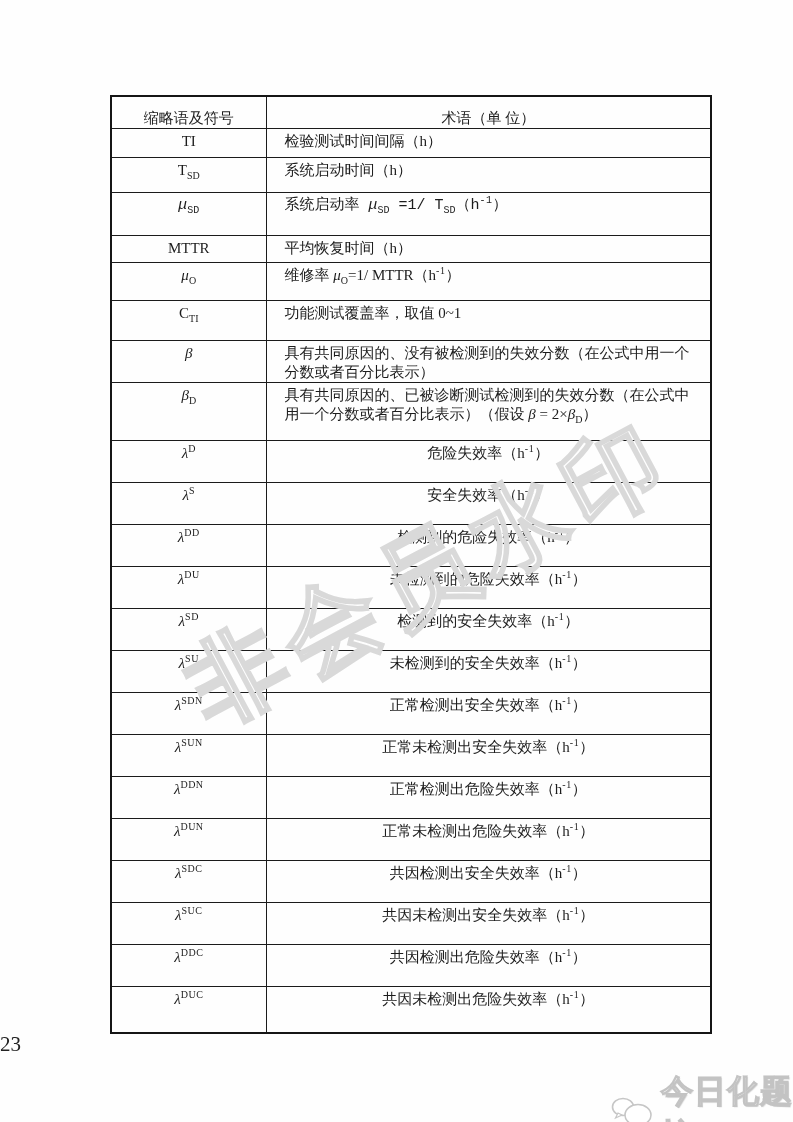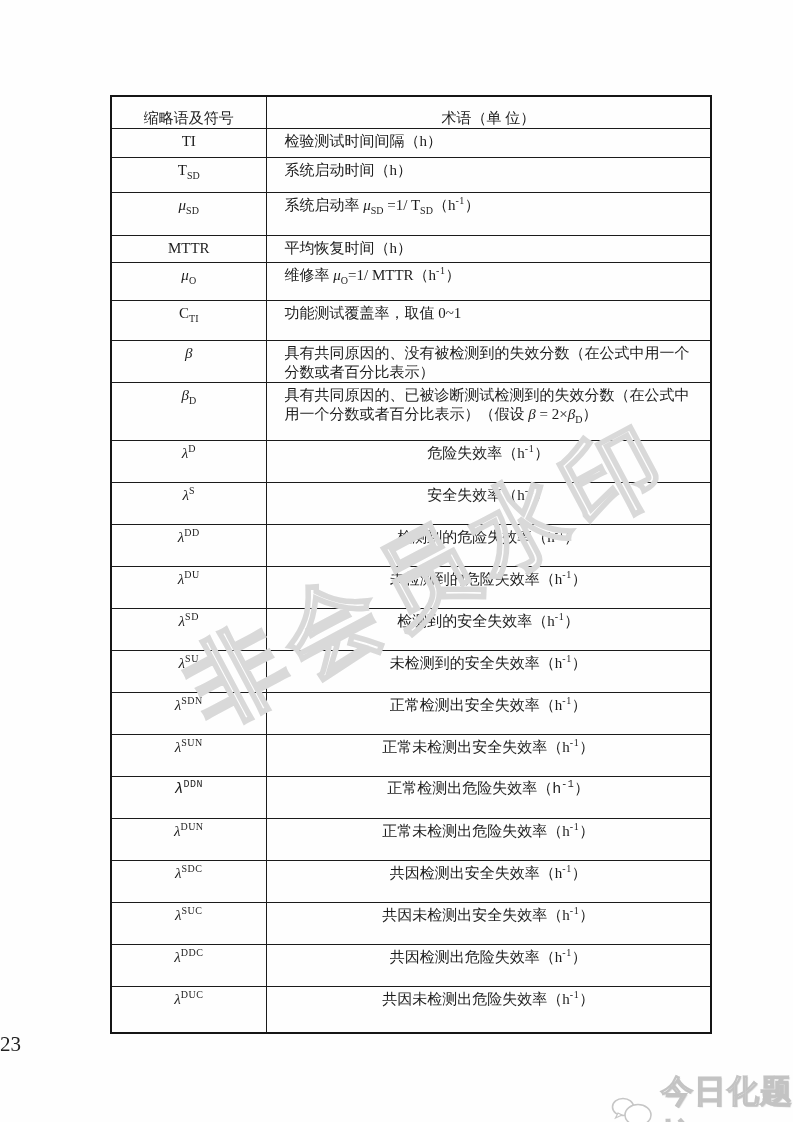--- a/index.html
+++ b/index.html
@@ -100,21 +100,21 @@
     </thead>
     <tbody>
         <tr style="height: 29px;">
           <td class="sym">TI</td>
           <td class="term left">检验测试时间间隔（h）</td>
         </tr>
         <tr style="height: 35px;">
           <td class="sym">T<sub>SD</sub></td>
           <td class="term left">系统启动时间（h）</td>
         </tr>
-        <tr style="height: 43px;">
+        <tr style="height: 43px; font-family: Liberation Mono, monospace;">
           <td class="sym"><i>μ</i><sub>SD</sub></td>
           <td class="term left">系统启动率 <i>μ</i><sub>SD</sub> =1/ T<sub>SD</sub>（h<sup>-1</sup>）</td>
         </tr>
         <tr style="height: 27px;">
           <td class="sym">MTTR</td>
           <td class="term left">平均恢复时间（h）</td>
         </tr>
         <tr style="height: 38px;">
           <td class="sym"><i>μ</i><sub>O</sub></td>
           <td class="term left">维修率  <i>μ</i><sub>O</sub>=1/ MTTR（h<sup>-1</sup>）</td>
@@ -156,21 +156,21 @@
           <td class="term center">未检测到的安全失效率（h<sup>-1</sup>）</td>
         </tr>
         <tr style="height: 42px;">
           <td class="sym"><i>λ</i><sup>SDN</sup></td>
           <td class="term center">正常检测出安全失效率（h<sup>-1</sup>）</td>
         </tr>
         <tr style="height: 42px;">
           <td class="sym"><i>λ</i><sup>SUN</sup></td>
           <td class="term center">正常未检测出安全失效率（h<sup>-1</sup>）</td>
         </tr>
-        <tr style="height: 42px; font-family: Liberation Mono, monospace;">
+        <tr style="height: 42px;">
           <td class="sym"><i>λ</i><sup>DDN</sup></td>
           <td class="term center">正常检测出危险失效率（h<sup>-1</sup>）</td>
         </tr>
         <tr style="height: 42px;">
           <td class="sym"><i>λ</i><sup>DUN</sup></td>
           <td class="term center">正常未检测出危险失效率（h<sup>-1</sup>）</td>
         </tr>
         <tr style="height: 42px;">
           <td class="sym"><i>λ</i><sup>SDC</sup></td>
           <td class="term center">共因检测出安全失效率（h<sup>-1</sup>）</td>

